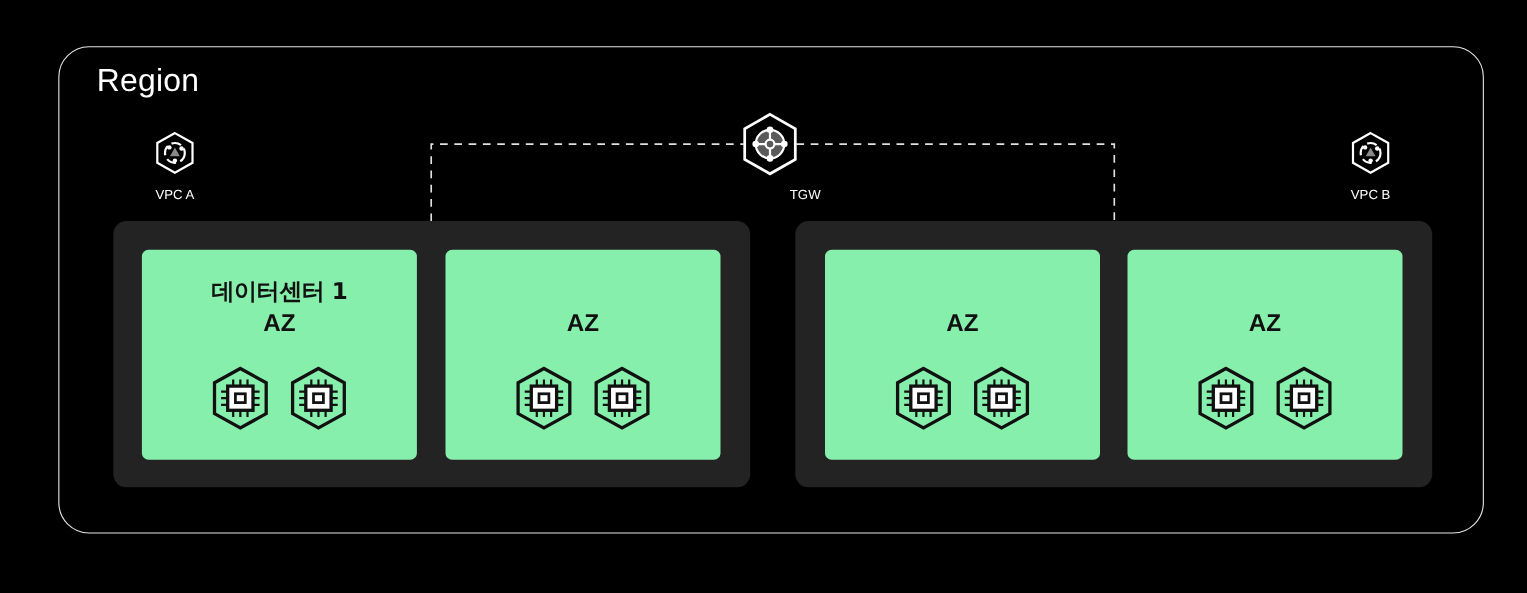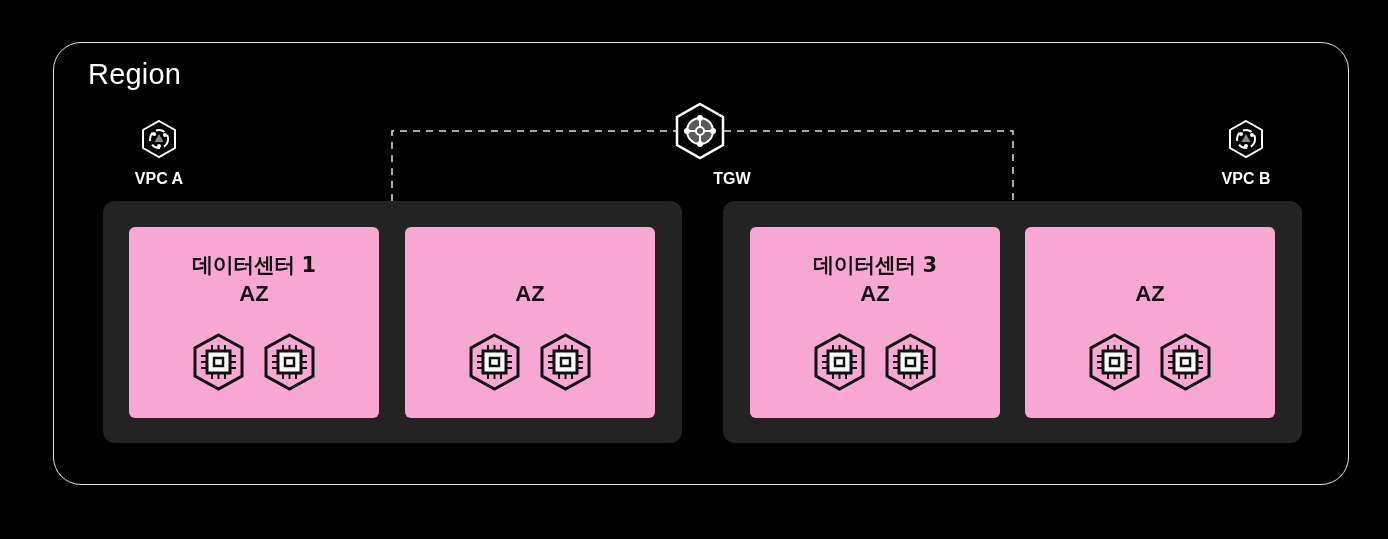--- a/index.html
+++ b/index.html
@@ -4,29 +4,29 @@
 <style>
   html, body { margin: 0; padding: 0; background: #000; }
   body { width: 1388px; height: 539px; position: relative; overflow: hidden;
          font-family: "DejaVu Sans", "Liberation Sans", sans-serif; color: #fff; }
   .region { position: absolute; left: 53px; top: 42px; width: 1296px; height: 443px;
             border: 1.5px solid #e6e6e6; border-radius: 28px; box-sizing: border-box; }
   .region-label { position: absolute; left: 88px; top: 58px; font-size: 29px; font-weight: 400;
                   font-family: "Liberation Sans", sans-serif; letter-spacing: 0.2px; }
   .vpc-box { position: absolute; top: 201px; width: 579px; height: 242px; background: #232323;
              border-radius: 12px; }
-  .dc { position: absolute; top: 227px; width: 250px; height: 191px; background: #f9a8d4;
+  .dc { position: absolute; top: 227px; width: 250px; height: 191px; background: #86efac;
         border-radius: 6px; color: #111; text-align: center; }
   .dc-title { position: absolute; left: 0; right: 0; top: 24px; font-size: 21px; font-weight: 700;
               line-height: 28px; font-family: "DejaVu Sans", sans-serif; letter-spacing: -0.5px; }
   .dc-sub { position: absolute; left: 0; right: 0; top: 53px; font-size: 22px; font-weight: 700;
             line-height: 28px; font-family: "Liberation Sans", sans-serif; }
   .chip-row { position: absolute; left: 0; right: 0; top: 106px; display: flex; justify-content: center; gap: 18px; }
   .chip { width: 53px; height: 58px; }
-  .icon-label { position: absolute; font-size: 16px; font-weight: 700; text-align: center;
+  .icon-label { position: absolute; font-size: 12px; font-weight: 400; text-align: center;
                 font-family: "Liberation Sans", sans-serif; }
   .top-icon { position: absolute; }
   svg.dashed { position: absolute; left: 0; top: 0; }
 </style>
 </head>
 <body>
 
 <div class="region"></div>
 <div class="region-label">Region</div>
 
@@ -160,21 +160,20 @@
           <line x1="9" y1="35" x2="15" y2="35"></line>
           <line x1="38" y1="23" x2="44" y2="23"></line>
           <line x1="38" y1="29" x2="44" y2="29"></line>
           <line x1="38" y1="35" x2="44" y2="35"></line>
         </g>
       </svg>
   </div>
 </div>
 
 <div class="dc" style="left:750px;">
-  <div class="dc-title">데이터센터 3</div>
   <div class="dc-sub">AZ</div>
   <div class="chip-row">
     <svg class="chip" viewBox="0 0 53 58">
         <polygon points="26.5,2 50,15 50,43 26.5,56 3,43 3,15" fill="none" stroke="#111" stroke-width="3"></polygon>
         <rect x="15" y="18" width="23" height="22" fill="#fff" stroke="#111" stroke-width="3"></rect>
         <rect x="22" y="25" width="9" height="8" fill="none" stroke="#111" stroke-width="2.5"></rect>
         <g stroke="#111" stroke-width="2">
           <line x1="20" y1="12" x2="20" y2="18"></line>
           <line x1="26.5" y1="12" x2="26.5" y2="18"></line>
           <line x1="33" y1="12" x2="33" y2="18"></line>

